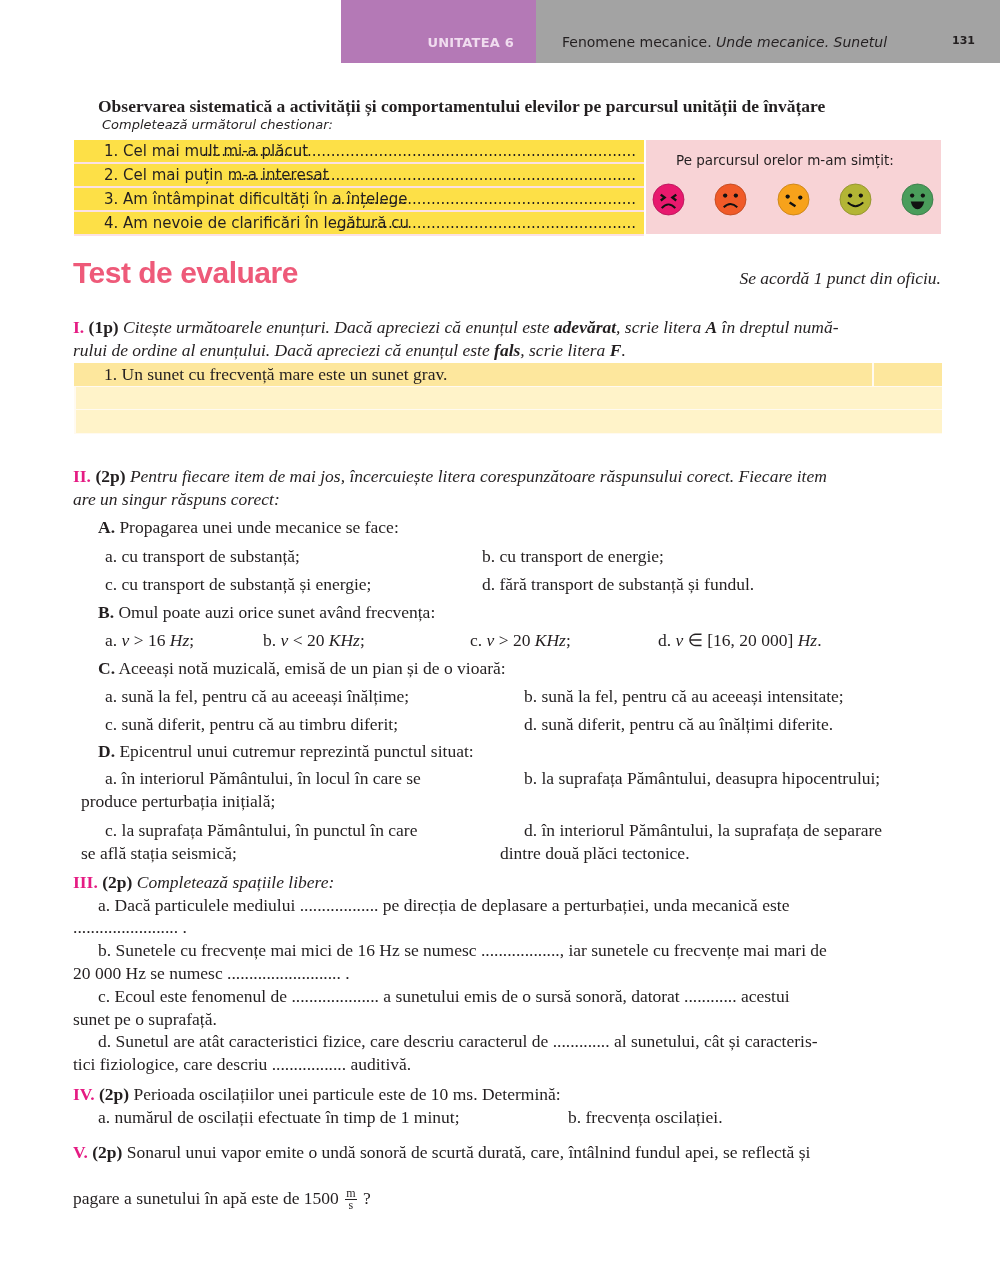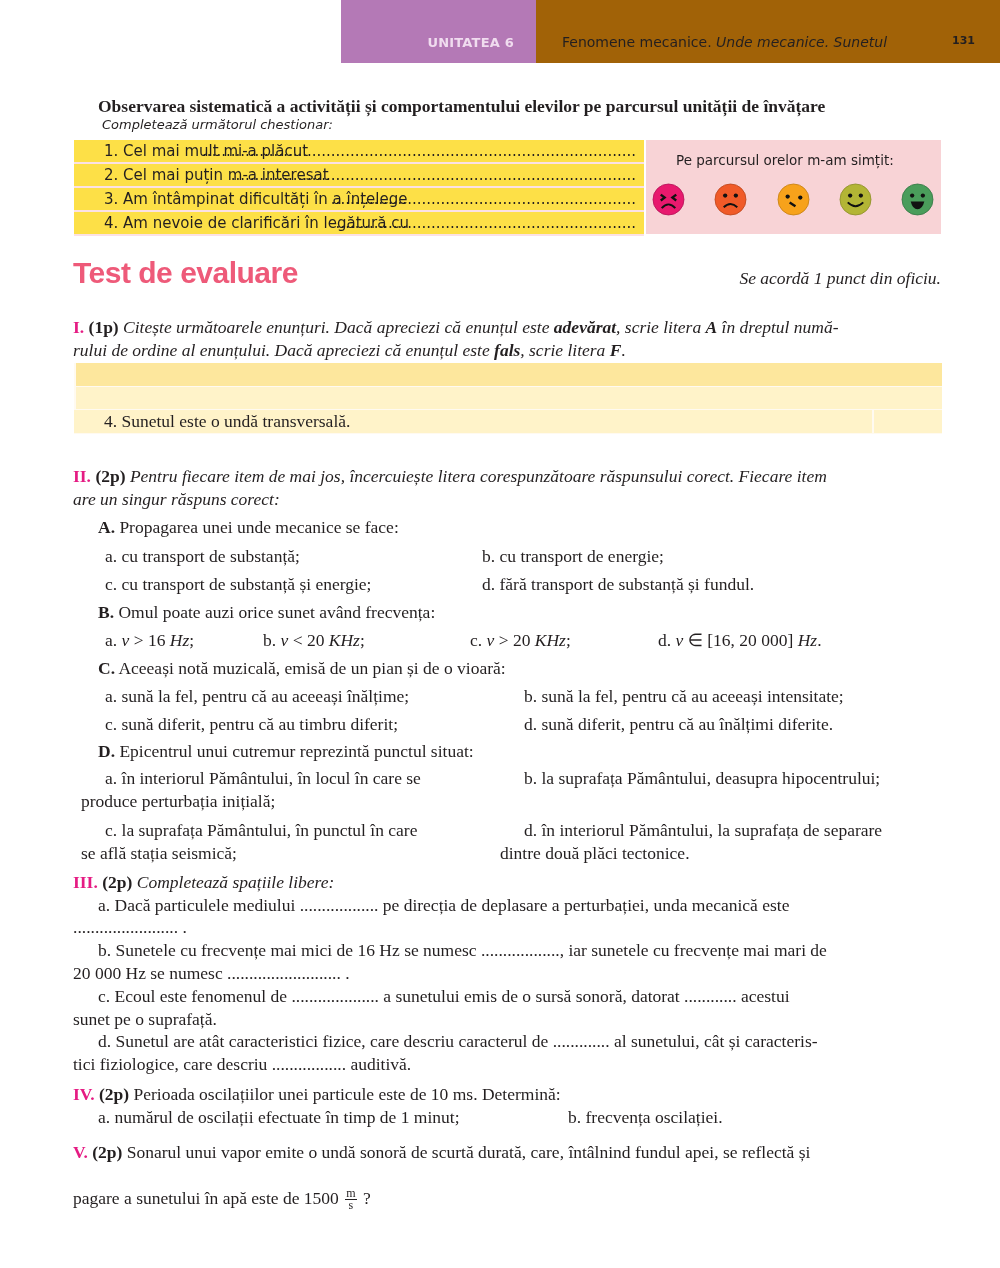--- a/index.html
+++ b/index.html
@@ -2,21 +2,21 @@
 <html><head>
 <meta charset="utf-8">
 <style>
   * { box-sizing: border-box; margin: 0; padding: 0; }
   html, body { width: 1000px; height: 1268px; background: #ffffff; overflow: hidden; }
   body { position: relative; font-family: "Liberation Serif", serif; color: #231f20; }
 
   
   .hdr-unit { position: absolute; left: 341px; top: 0; width: 195px; height: 63px; background: #b479b6; }
   .hdr-unit span { position: absolute; right: 22px; top: 35px; font-family: "DejaVu Sans", sans-serif; font-weight: bold; font-size: 13px; color: #f0dcef; letter-spacing: 0.2px; }
-  .hdr-title { position: absolute; left: 536px; top: 0; width: 464px; height: 63px; background: #a16207; }
+  .hdr-title { position: absolute; left: 536px; top: 0; width: 464px; height: 63px; background: #a3a3a3; }
   .hdr-title .t { position: absolute; left: 26px; top: 34px; font-family: "DejaVu Sans", sans-serif; font-size: 14px; color: #231f20; }
   .hdr-title .t i { font-style: italic; }
   .hdr-title .pg { position: absolute; right: 25px; top: 34px; font-family: "DejaVu Sans", sans-serif; font-weight: bold; font-size: 11px; color: #231f20; }
 
   
   .obs-title { position: absolute; left: 98px; top: 96px; font-weight: bold; font-size: 17.5px; }
   .obs-sub { position: absolute; left: 102px; top: 117px; font-family: "DejaVu Sans", sans-serif; font-style: italic; font-size: 13px; }
   .q-list { position: absolute; left: 74px; top: 140px; width: 570px; }
   .q-row { height: 24px; background: #fde047; margin-bottom: 0px; border-bottom: 2px solid #fbe1e4; font-family: "DejaVu Sans", sans-serif; font-size: 15px; line-height: 22px; padding-left: 30px; white-space: nowrap; overflow: hidden; position: relative; }
   .q-row .dots { position: absolute; right: 8px; top: 0; color: #231f20; letter-spacing: 0px; }
@@ -113,27 +113,27 @@
 <div class="test-note">Se acordă 1 punct din oficiu.</div>
 
 <div class="para" style="top:316px">
   <span class="num">I.</span>
   <span class="b">(1p)</span><i> Citește următoarele enunțuri. Dacă apreciezi că enunțul este </i><i class="b">adevărat</i><i>, scrie litera </i><i class="b">A</i><i> în dreptul numă-</i><br>
   <i>rului de ordine al enunțului. Dacă apreciezi că enunțul este </i><i class="b">fals</i><i>, scrie litera </i><i class="b">F</i><i>.</i>
 </div>
 
 <div class="tf-table">
   <div class="tf-row dark">
+      <div class="txt">1. Un sunet cu frecvență mare este un sunet grav.</div>
       <div class="ans"></div>
     </div>
   <div class="tf-row light">
       <div class="ans"></div>
     </div>
   <div class="tf-row light">
-      <div class="txt">4. Sunetul este o undă transversală.</div>
       <div class="ans"></div>
     </div>
 </div>
 
 <div class="para" style="top:465px">
   <span class="num">II.</span>
   <span class="b">(2p)</span><i> Pentru fiecare item de mai jos, încercuiește litera corespunzătoare răspunsului corect. Fiecare item</i><br>
   <i>are un singur răspuns corect:</i>
 </div>
 

